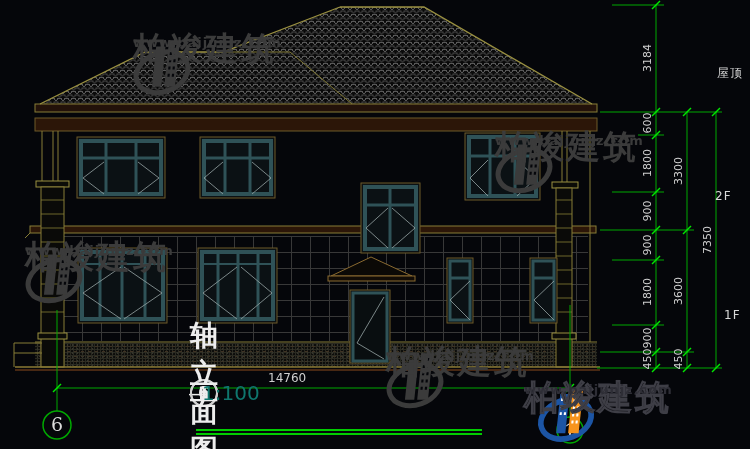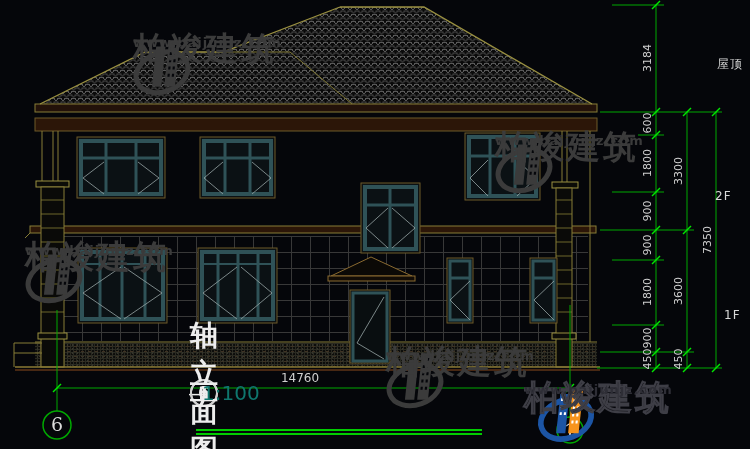--- a/index.html
+++ b/index.html
@@ -27,21 +27,21 @@
     background-image:
       radial-gradient(#35352c 1px,rgba(0,0,0,0) 1.2px),
       radial-gradient(#3e3223 1px,rgba(0,0,0,0) 1.2px),
       radial-gradient(#2a2a21 1px,rgba(0,0,0,0) 1.2px);
     background-size:5px 4px,7px 5px,3px 3px;background-position:0 0,2px 1px,1px 2px;}
 
   svg.lines{left:0;top:0;width:750px;height:449px;}
 
   .dim{color:#cfcfcf;font-size:11px;line-height:14px;}
   .dimv{width:60px;text-align:center;transform:rotate(-90deg);}
-  .dimh{width:64px;text-align:center;font-size:12px;}
+  .dimh{width:64px;font-size:12px;}
   .lvl{color:#d8d8d8;font-size:12px;letter-spacing:1px;}
 
   .axis-digit{color:#dcdcdc;font-family:"DejaVu Serif",serif;font-size:19px;width:20px;text-align:center;}
 
   
   .titlebar{left:190px;top:393px;display:flex;align-items:center;gap:6px;color:#ededed;}
   .titlebar .bub{position:static;width:28px;height:28px;border:2px solid #cfcfcf;border-radius:50%;
     display:flex;align-items:center;justify-content:center;font-size:17px;font-weight:bold;}
   .titlebar .dash{position:static;font-size:20px;margin:0 -2px;}
   .titlebar .tname{position:static;font-size:28px;font-weight:bold;letter-spacing:4px;}
@@ -312,21 +312,21 @@
   <div class="dim dimv" style="left:618px;top:238px">900</div>
   <div class="dim dimv" style="left:618px;top:285px">1800</div>
   <div class="dim dimv" style="left:618px;top:331px">900</div>
   <div class="dim dimv" style="left:618px;top:352px">450</div>
   <div class="dim dimv" style="left:649px;top:164px">3300</div>
   <div class="dim dimv" style="left:649px;top:284px">3600</div>
   <div class="dim dimv" style="left:649px;top:352px">450</div>
   <div class="dim dimv" style="left:678px;top:233px">7350</div>
   <div class="dim dimh" style="left:268px;top:371px">14760</div>
 
-  <div class="lvl" style="left:717px;top:56px">屋顶</div>
+  <div class="lvl" style="left:717px;top:65px">屋顶</div>
   <div class="lvl" style="left:715px;top:189px">2F</div>
   <div class="lvl" style="left:724px;top:308px">1F</div>
 
   <div class="axis-digit" style="left:47px;top:413px">6</div>
   <div class="axis-digit" style="left:560px;top:419px">1</div>
 
   <div class="titlebar">
     <span class="bub">6</span>
     <span class="dash">—</span>
     <span class="bub">1</span>

